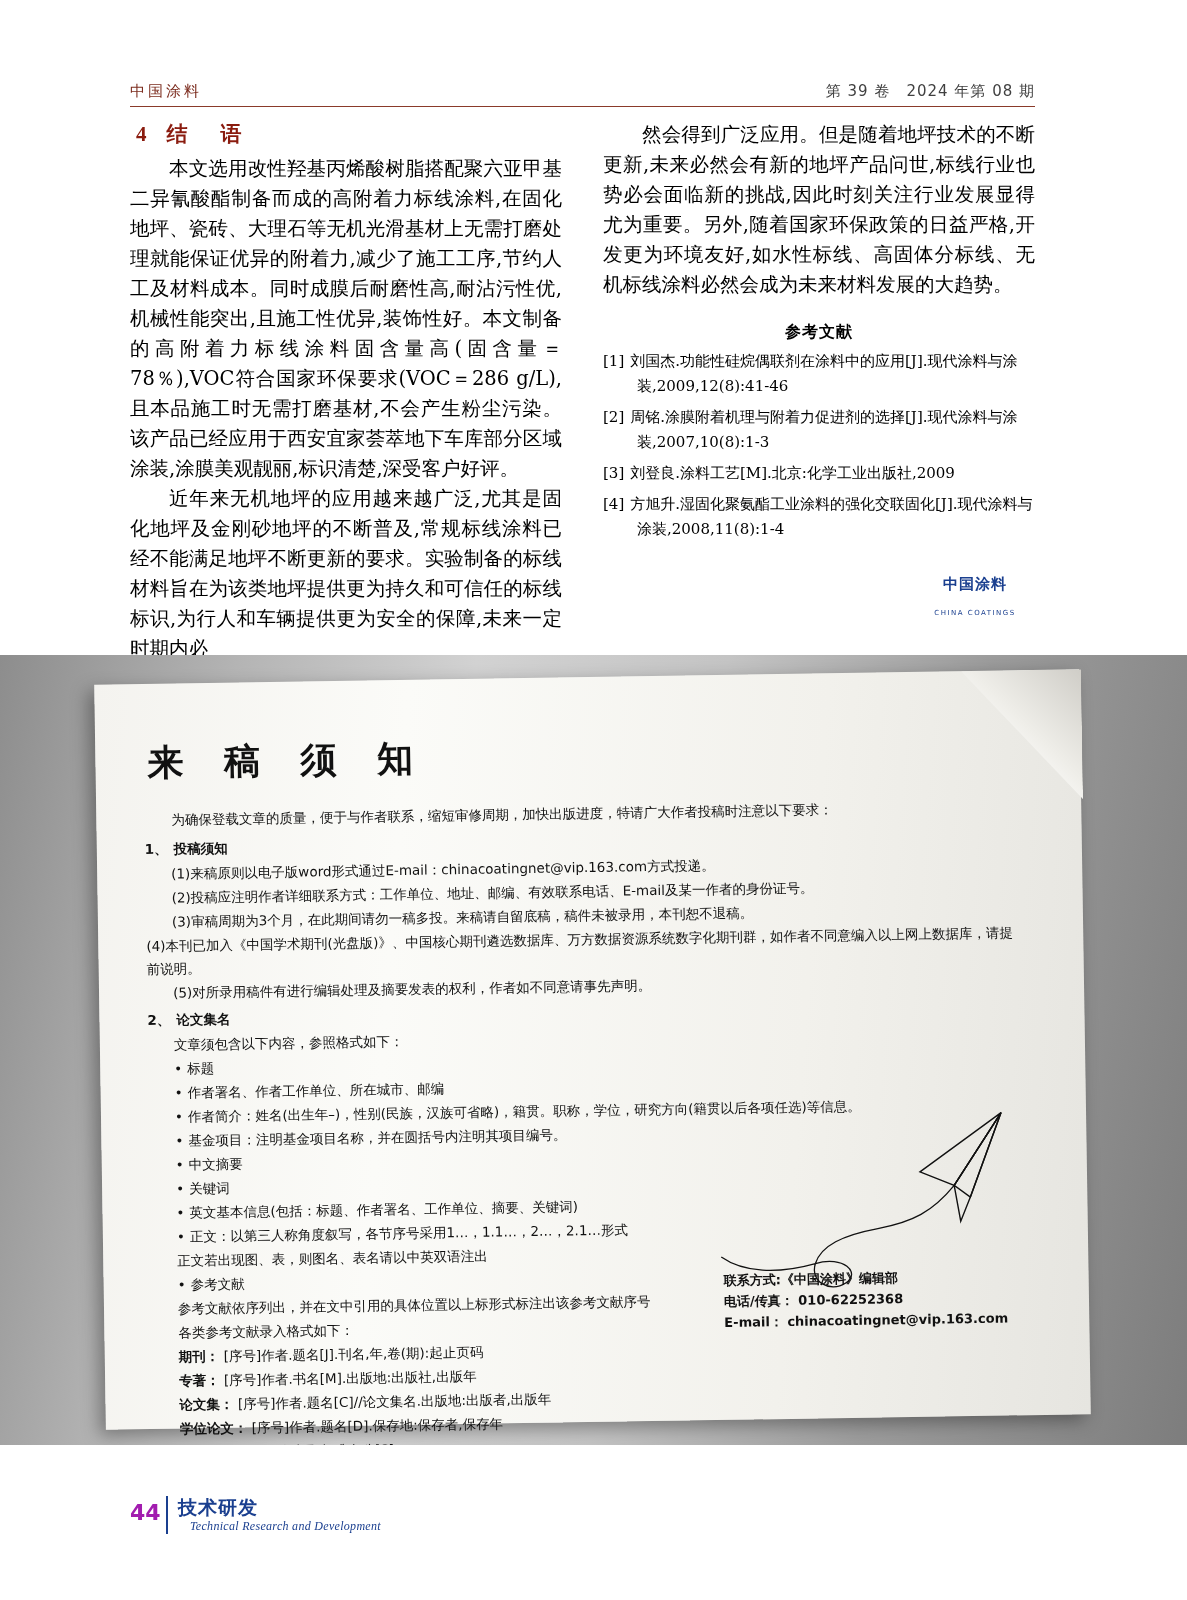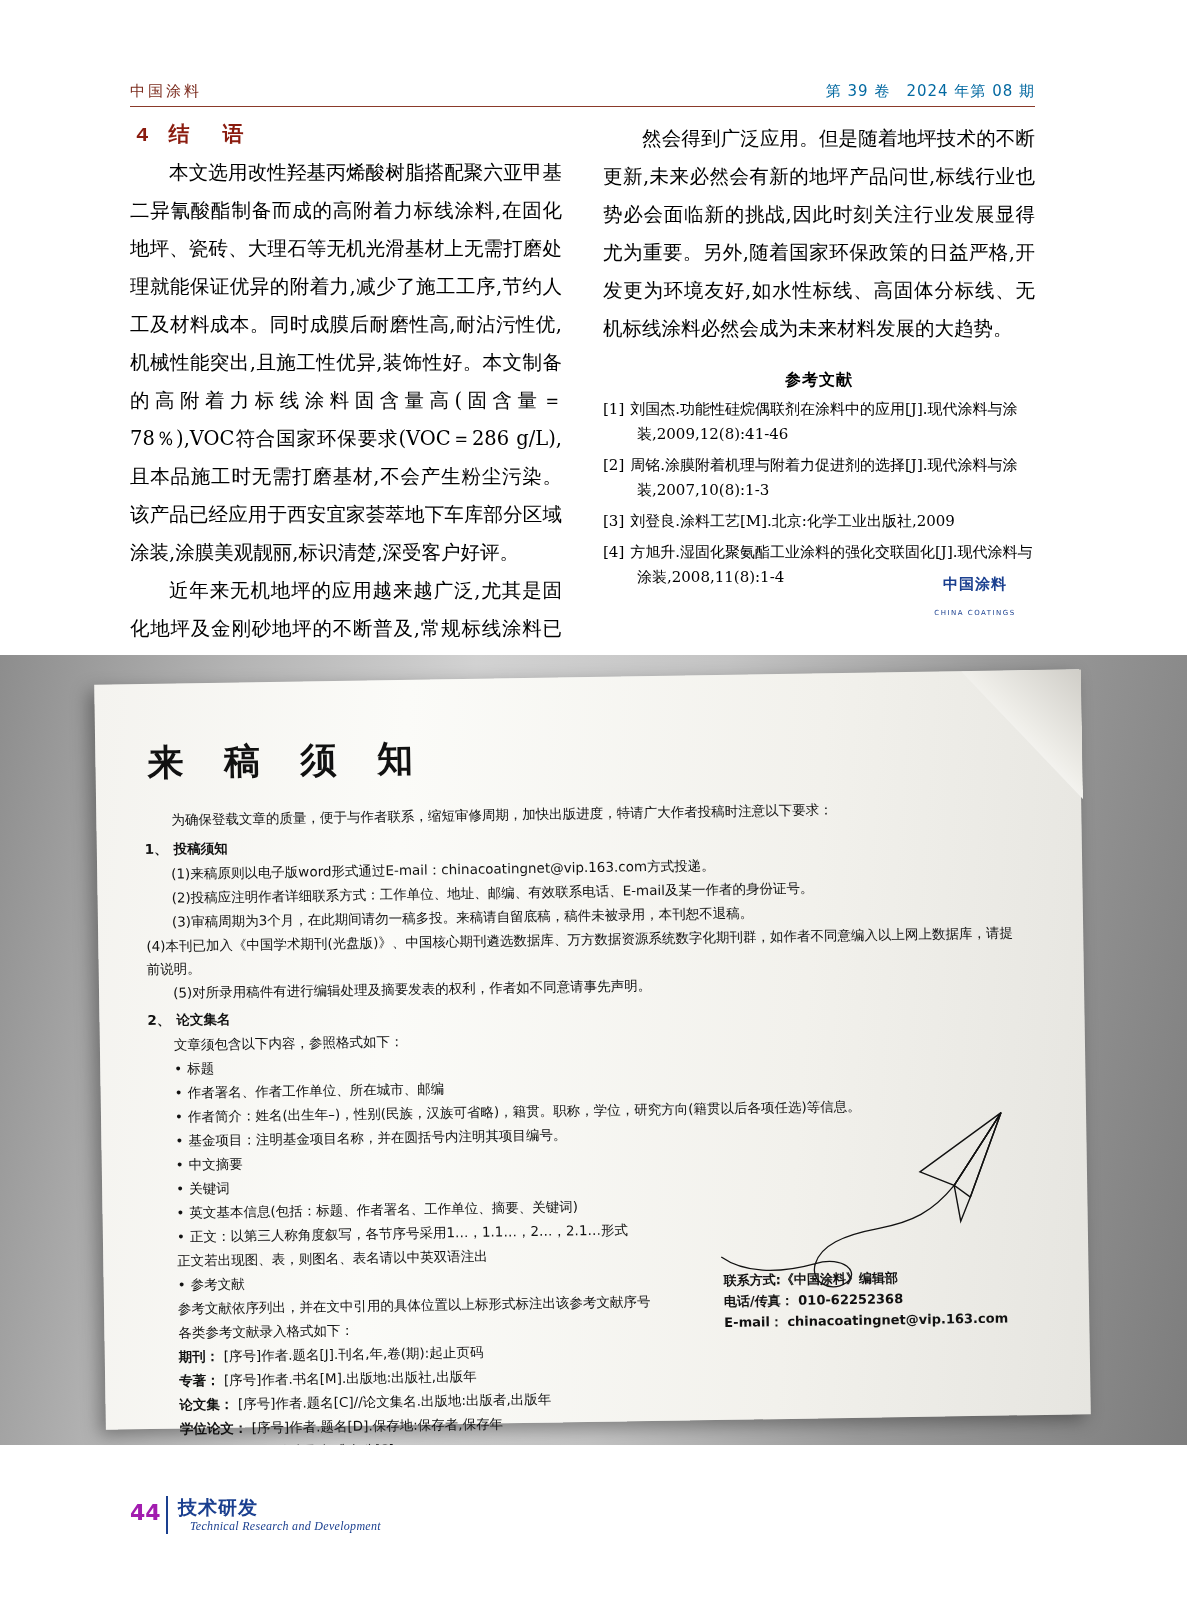--- a/index.html
+++ b/index.html
@@ -31,21 +31,21 @@
     font-size: 15px;
     letter-spacing: 3px;
     color: #7b2b1d;
     font-family: "DejaVu Sans", sans-serif;
   }
   #header-right {
     position: absolute;
     right: 0;
     top: 0;
     font-size: 15px;
-    color: #0369a1;
+    color: #404040;
     font-family: "DejaVu Sans", sans-serif;
     letter-spacing: 1px;
   }
   #header-rule {
     position: absolute;
     left: 0;
     top: 24px;
     width: 905px;
     height: 1px;
     background: #8a3a2a;
@@ -61,33 +61,33 @@
   }
   .col {
     position: absolute;
     top: 0;
     width: 432px;
   }
   #col-left { left: 0; }
   #col-right { left: 473px; }
 
   #section-title {
-    font-family: Liberation Mono, monospace;
+    font-family: Liberation Serif, serif;
     font-weight: bold;
     font-size: 21px;
     color: #8a1b0e;
     letter-spacing: 6px;
     margin: 0 0 6px 0;
     padding-left: 6px;
   }
   #section-title .num { margin-right: 14px; }
 
   .para {
     font-size: 19.5px;
-    line-height: 38px;
+    line-height: 30px;
     text-align: justify;
     text-justify: inter-ideograph;
     text-indent: 2em;
     margin: 0;
     font-family: "DejaVu Serif", serif;
   }
   .para + .para { margin-top: 0; }
 
   
   #ref-title {

